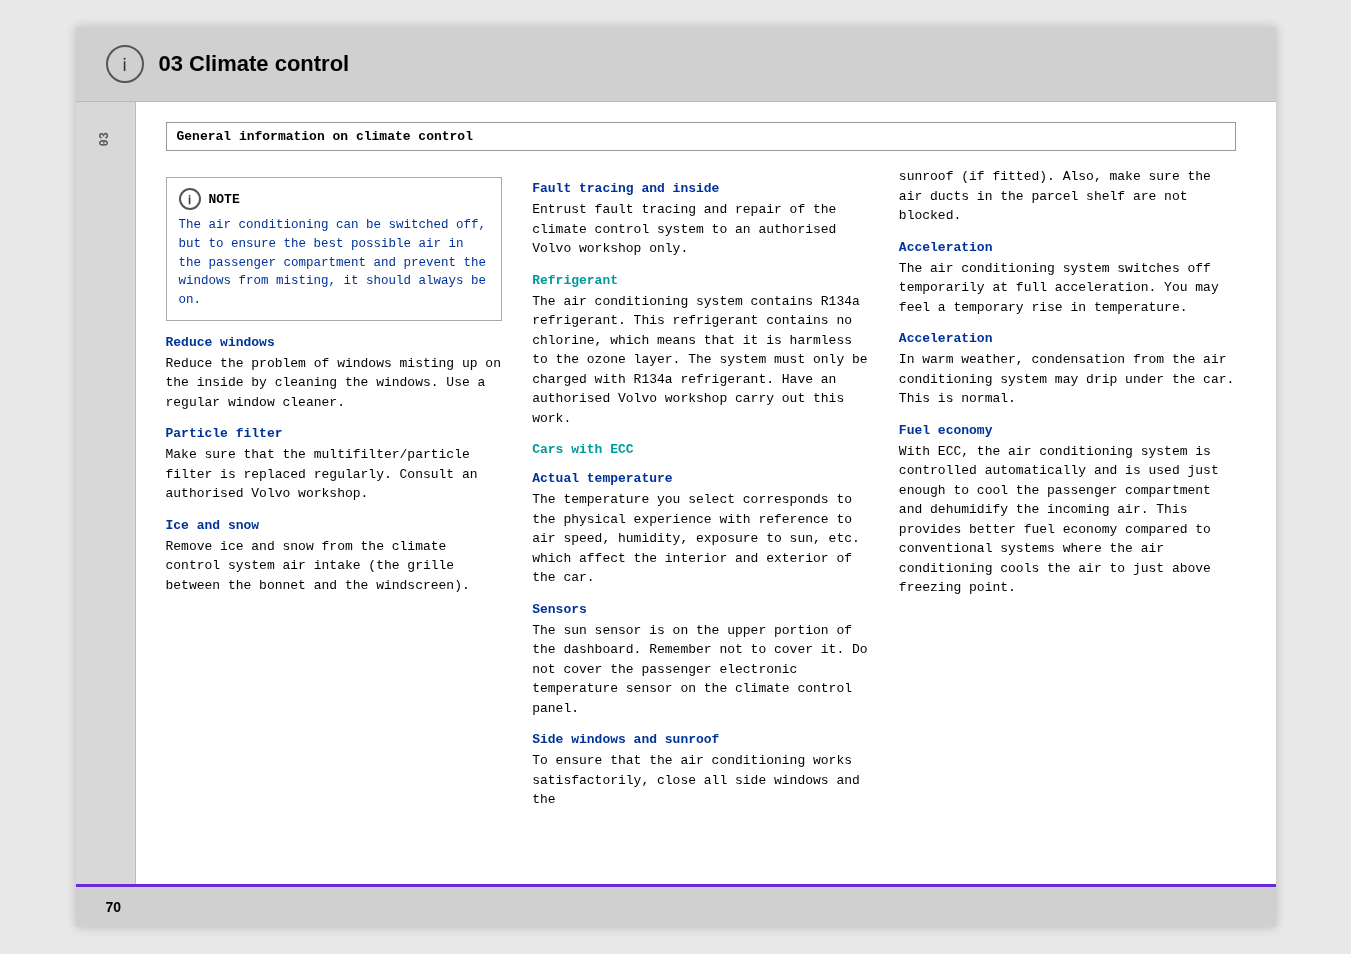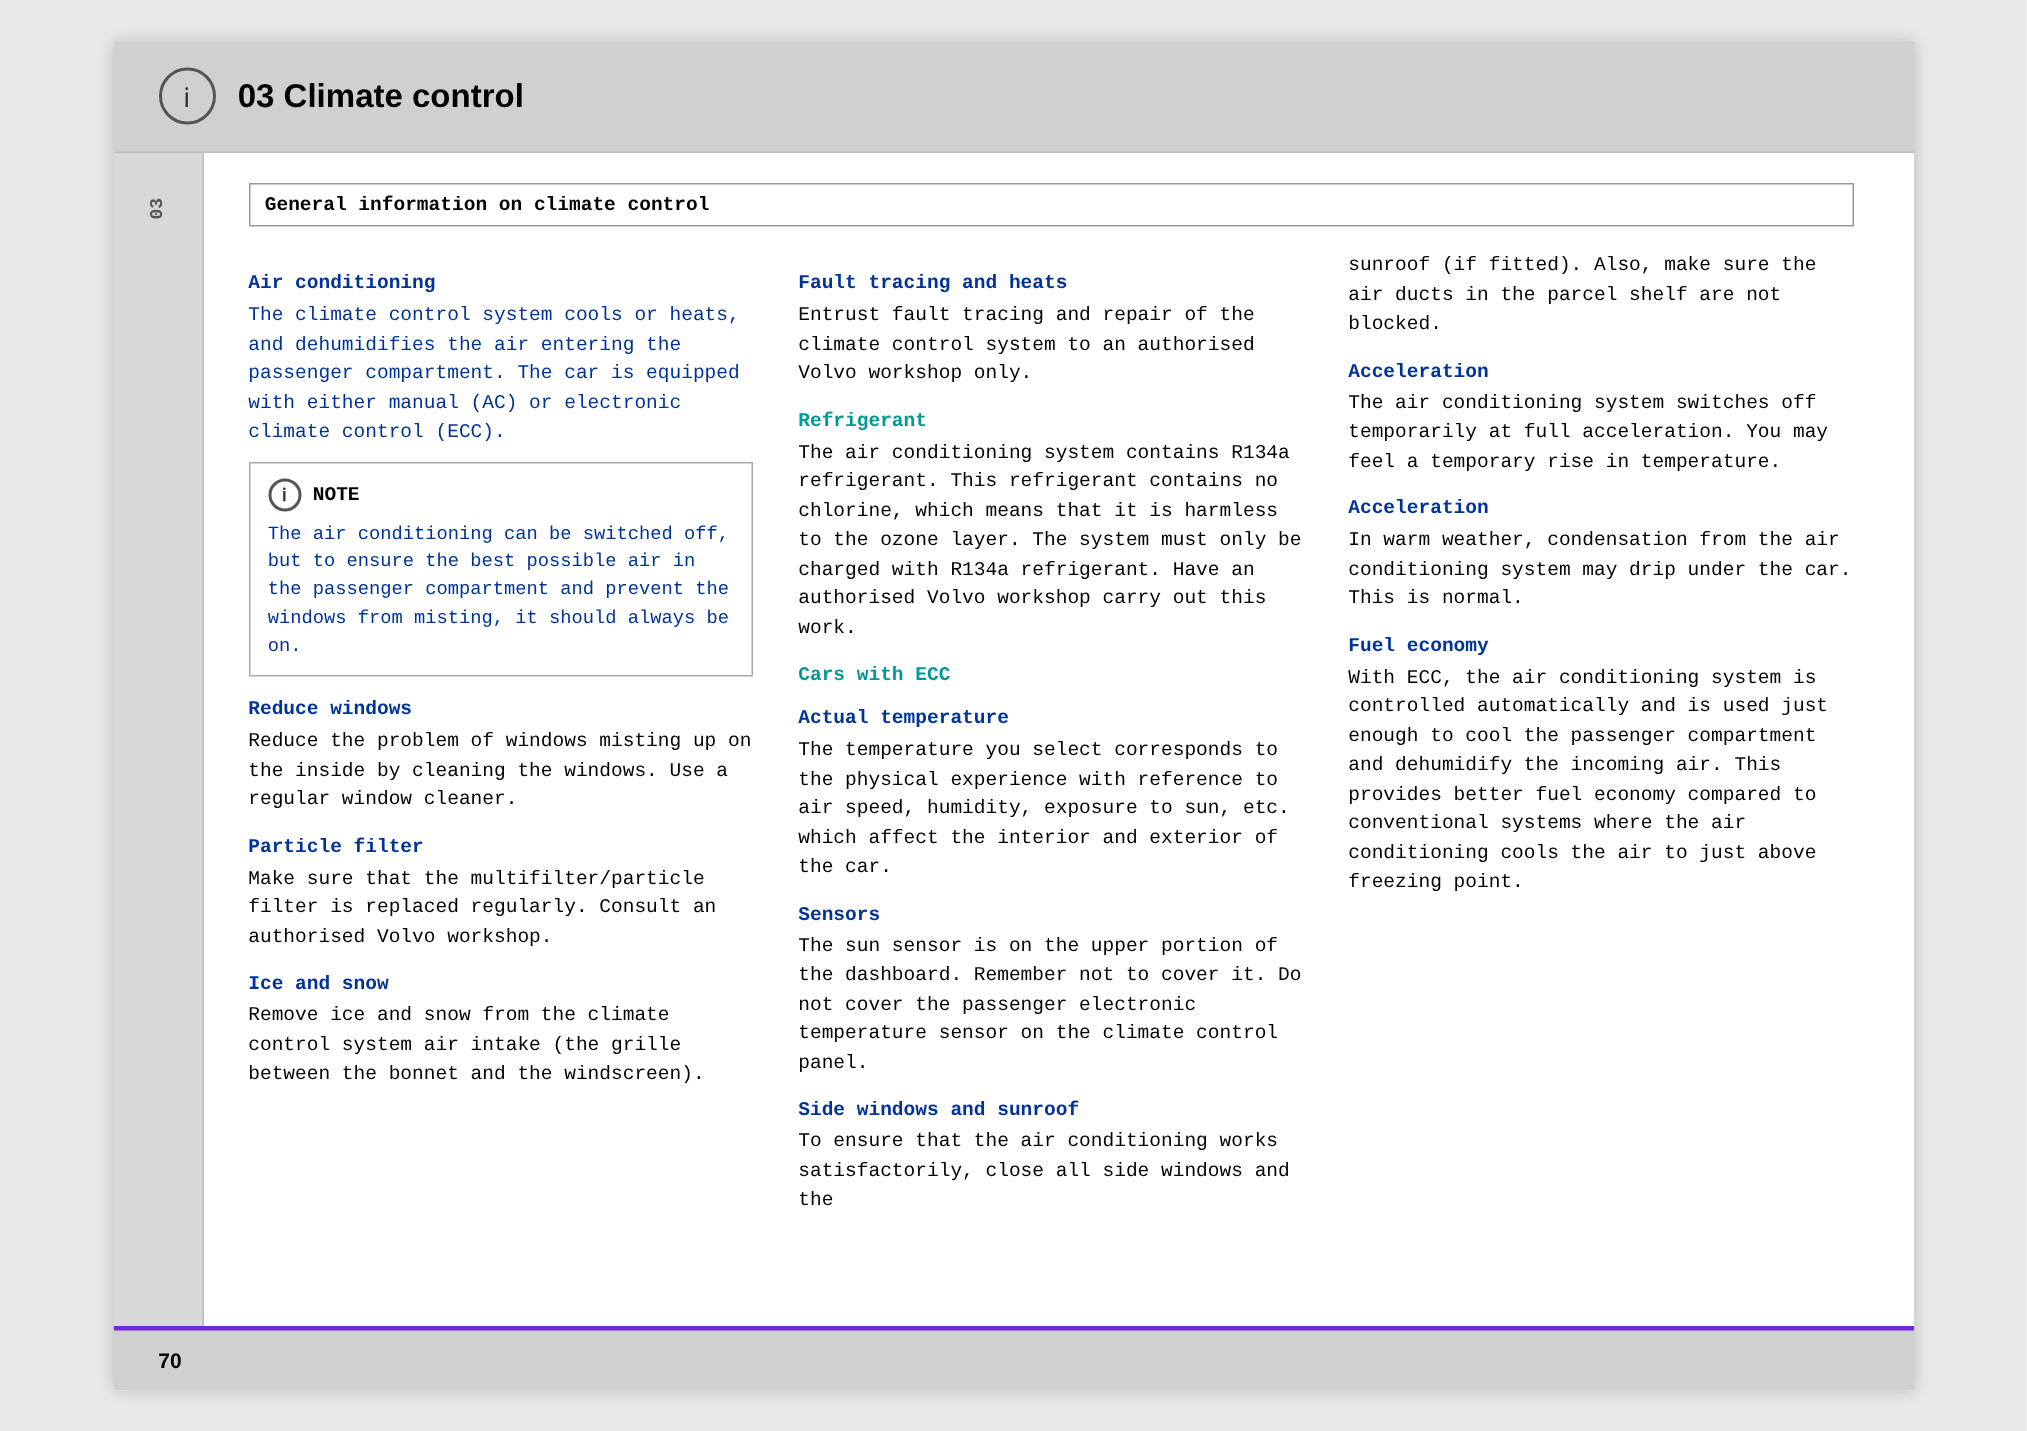--- a/index.html
+++ b/index.html
@@ -180,24 +180,20 @@
     <div class="main-content">
       
       <div class="section-box">
         <span class="section-title">General information on climate control</span>
       </div>
 
       
       <div class="columns">
 
         <div class="col">
-          <div>
-            <div class="subsection-title">Air conditioning</div>
-            <p class="body-text air-conditioning-text">The climate control system cools or heats, and dehumidifies the air entering the passenger compartment. The car is equipped with either manual (AC) or electronic climate control (ECC).</p>
-          </div>
 
           <div class="note-box">
             <div class="note-header">
               <div class="note-icon">ℹ</div>
               <span class="note-label">NOTE</span>
             </div>
             <div class="note-body">The air conditioning can be switched off, but to ensure the best possible air in the passenger compartment and prevent the windows from misting, it should always be on.</div>
           </div>
 
           <div>
@@ -211,21 +207,21 @@
           </div>
 
           <div>
             <div class="subsection-title">Ice and snow</div>
             <p class="body-text">Remove ice and snow from the climate control system air intake (the grille between the bonnet and the windscreen).</p>
           </div>
         </div>
 
         <div class="col">
           <div>
-            <div class="subsection-title">Fault tracing and heats</div>
+            <div class="subsection-title">Fault tracing and inside</div>
             <p class="body-text">Entrust fault tracing and repair of the climate control system to an authorised Volvo workshop only.</p>
           </div>
 
           <div>
             <div class="subsection-title subsection-title-teal">Refrigerant</div>
             <p class="body-text">The air conditioning system contains R134a refrigerant. This refrigerant contains no chlorine, which means that it is harmless to the ozone layer. The system must only be charged with R134a refrigerant. Have an authorised Volvo workshop carry out this work.</p>
           </div>
 
           <div>
             <div class="subsection-title subsection-title-teal">Cars with ECC</div>

